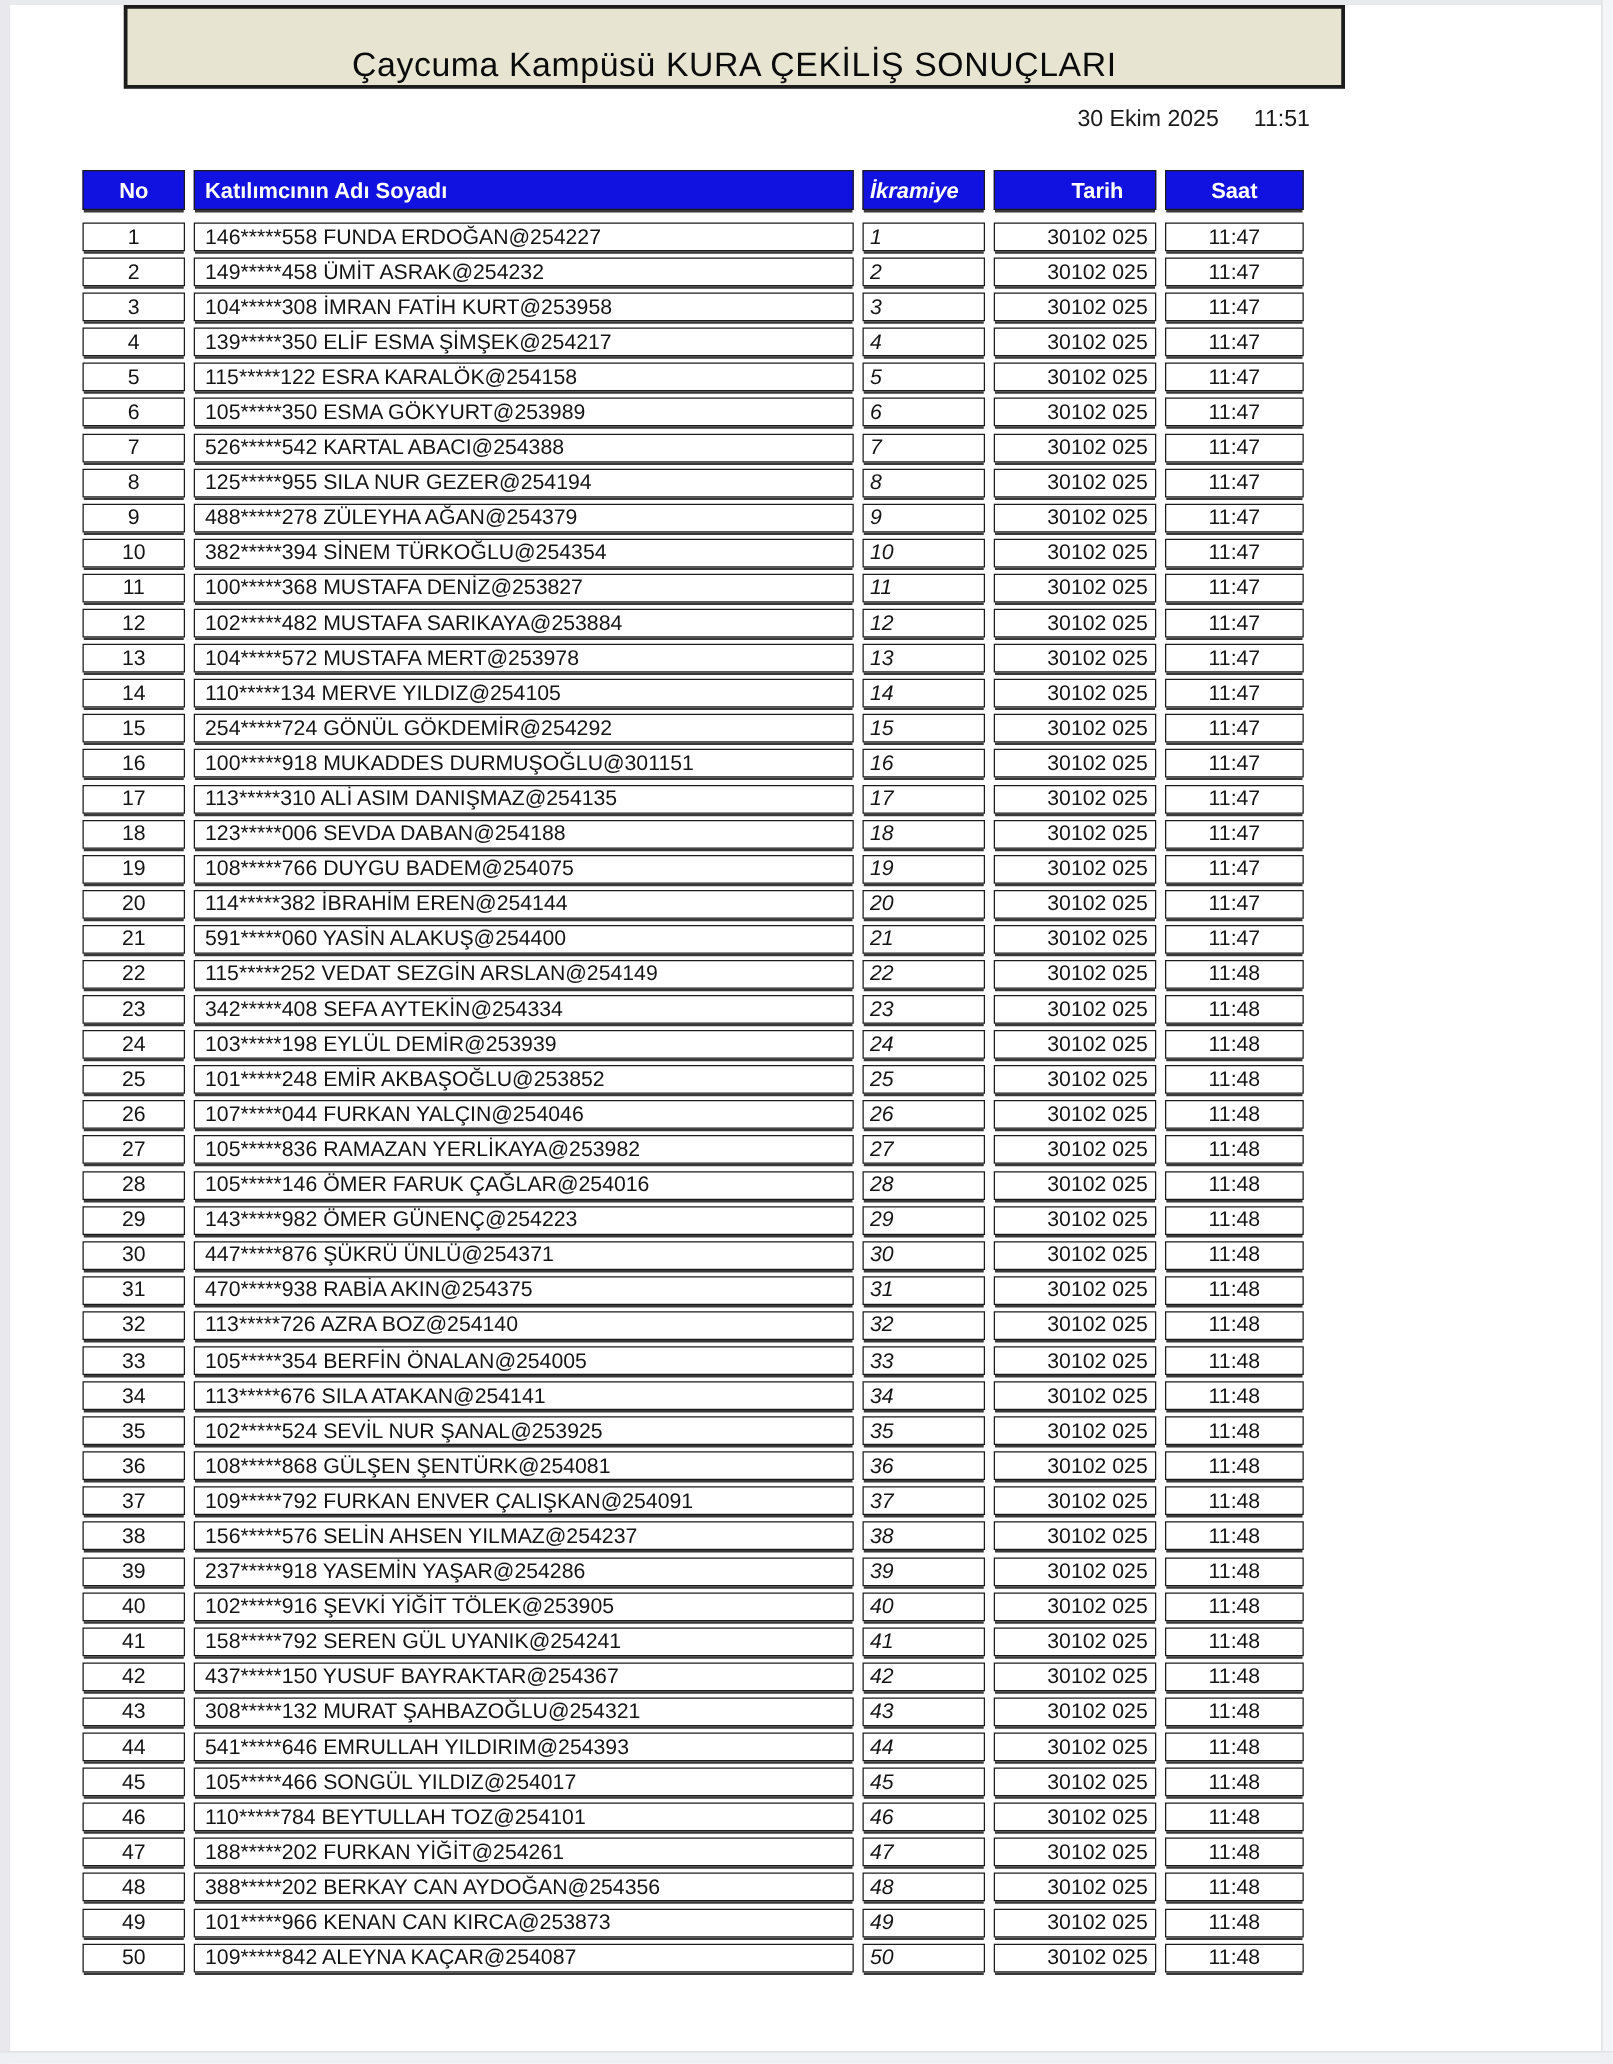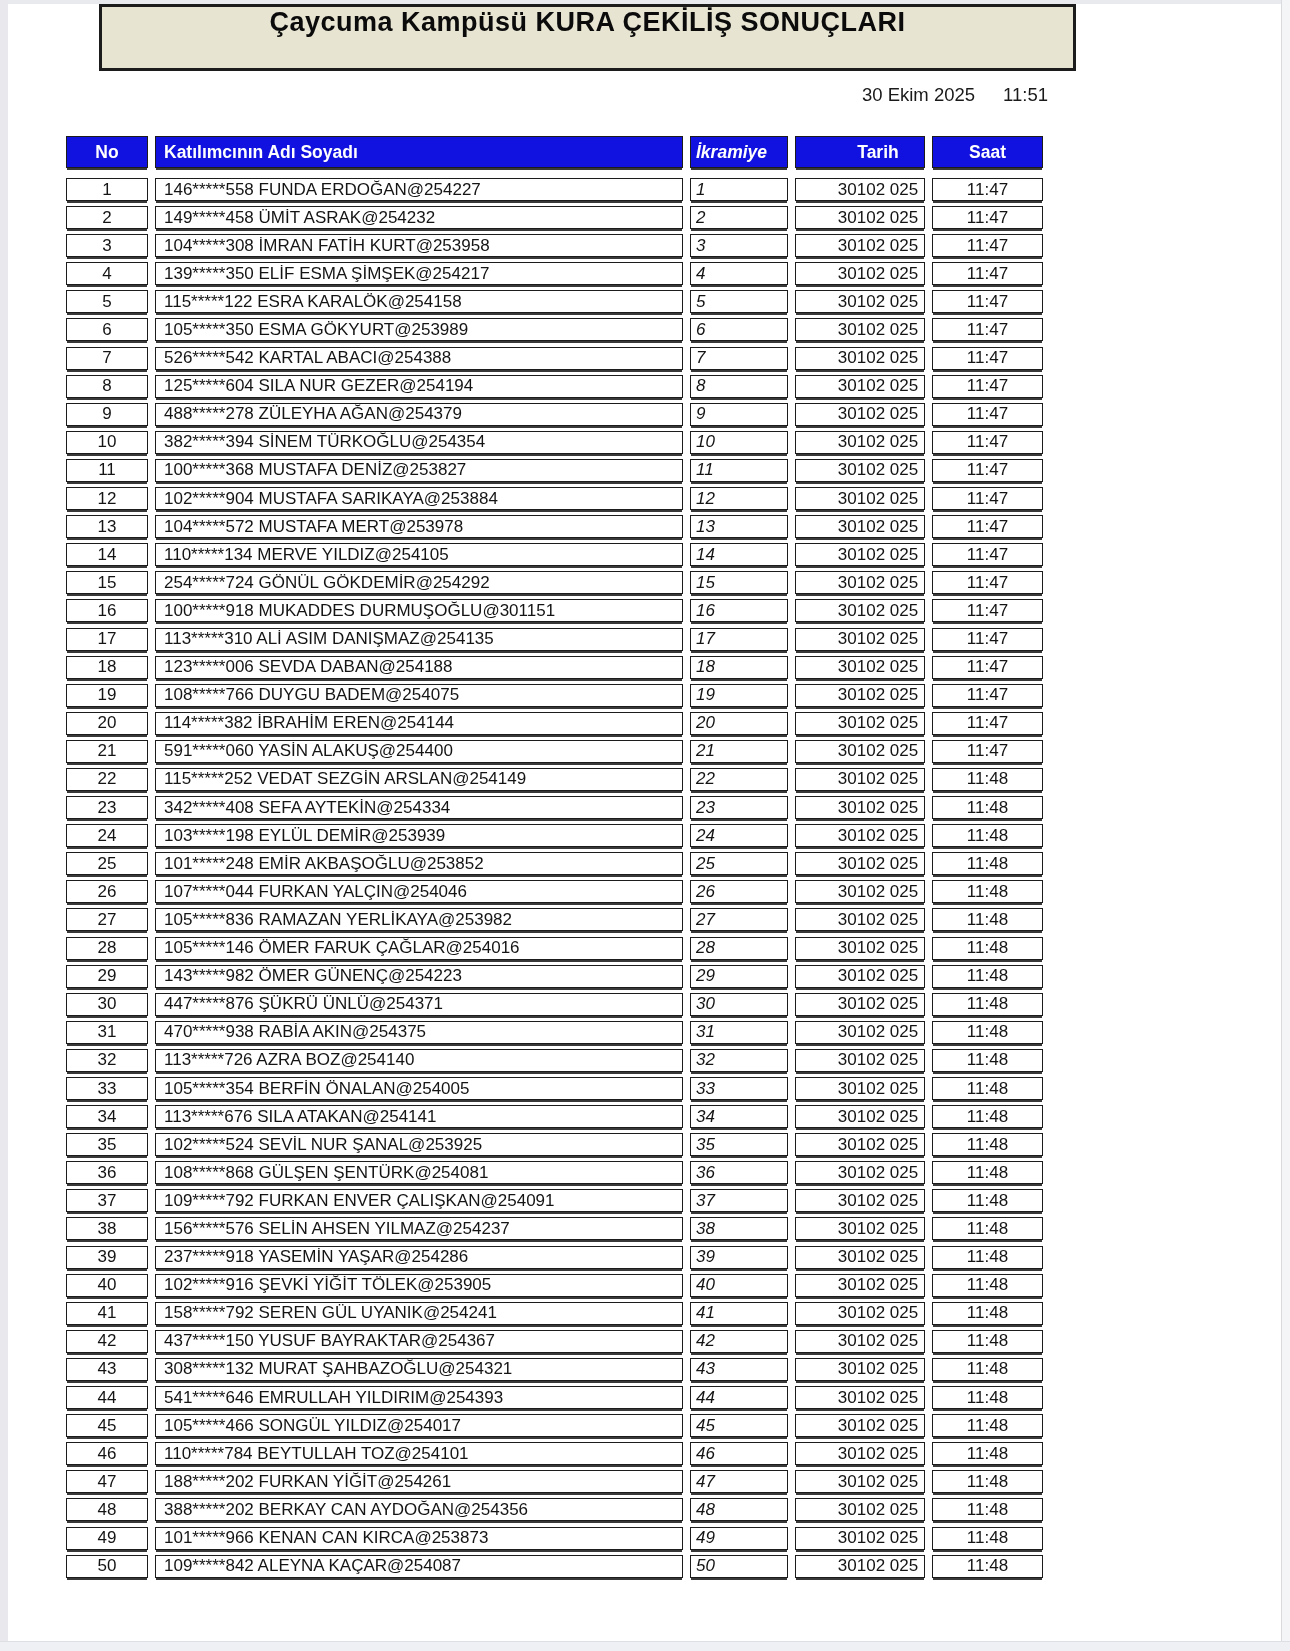--- a/index.html
+++ b/index.html
@@ -20,22 +20,22 @@
   
   .edge-top{position:absolute;left:0;top:0;width:1290px;height:4px;background:#e9eaee;}
   .edge-left{position:absolute;left:0;top:0;width:8px;height:1651px;background:#e9e9ed;}
   .edge-right{position:absolute;left:1281px;top:0;width:9px;height:1651px;background:#f4f5f7;border-left:1px solid #d9dbe0;}
   .edge-bottom{position:absolute;left:0;top:1641px;width:1290px;height:10px;background:#eef0f3;border-top:1px solid #dddfe4;}
 
   .title-box{
     position:absolute;left:99px;top:4px;width:977px;height:67px;
     background:var(--title-bg);
     border:3px solid var(--border);
-    display:flex;align-items:flex-start;justify-content:center;
-    font-size:27px;font-weight:bold;letter-spacing:0.5px;color:#0b0b0b;
+    display:flex;align-items:flex-end;justify-content:center;
+    font-size:27px;font-weight:normal;letter-spacing:0.5px;color:#0b0b0b;
   }
   .date-line{
     position:absolute;left:600px;top:82px;width:448px;height:26px;
     display:flex;justify-content:flex-end;align-items:center;
     font-size:18.5px;color:#1a1a1a;
   }
   .date-line .time{margin-left:28px;}
 
   .results-table{position:absolute;left:66px;top:136px;width:977px;}
   .trow{display:flex;height:32px;margin-bottom:10px;border-radius:11px;}
@@ -134,21 +134,21 @@
   </div>
       <div class="trow data">
     <div class="cell c-no">7</div>
     <div class="cell c-name">526*****542 KARTAL ABACI@254388</div>
     <div class="cell c-prize">7</div>
     <div class="cell c-date">30102 025</div>
     <div class="cell c-time">11:47</div>
   </div>
       <div class="trow data">
     <div class="cell c-no">8</div>
-    <div class="cell c-name">125*****604 SILA NUR GEZER@254194</div>
+    <div class="cell c-name">125*****955 SILA NUR GEZER@254194</div>
     <div class="cell c-prize">8</div>
     <div class="cell c-date">30102 025</div>
     <div class="cell c-time">11:47</div>
   </div>
       <div class="trow data">
     <div class="cell c-no">9</div>
     <div class="cell c-name">488*****278 ZÜLEYHA AĞAN@254379</div>
     <div class="cell c-prize">9</div>
     <div class="cell c-date">30102 025</div>
     <div class="cell c-time">11:47</div>
@@ -162,21 +162,21 @@
   </div>
       <div class="trow data">
     <div class="cell c-no">11</div>
     <div class="cell c-name">100*****368 MUSTAFA DENİZ@253827</div>
     <div class="cell c-prize">11</div>
     <div class="cell c-date">30102 025</div>
     <div class="cell c-time">11:47</div>
   </div>
       <div class="trow data">
     <div class="cell c-no">12</div>
-    <div class="cell c-name">102*****904 MUSTAFA SARIKAYA@253884</div>
+    <div class="cell c-name">102*****482 MUSTAFA SARIKAYA@253884</div>
     <div class="cell c-prize">12</div>
     <div class="cell c-date">30102 025</div>
     <div class="cell c-time">11:47</div>
   </div>
       <div class="trow data">
     <div class="cell c-no">13</div>
     <div class="cell c-name">104*****572 MUSTAFA MERT@253978</div>
     <div class="cell c-prize">13</div>
     <div class="cell c-date">30102 025</div>
     <div class="cell c-time">11:47</div>

